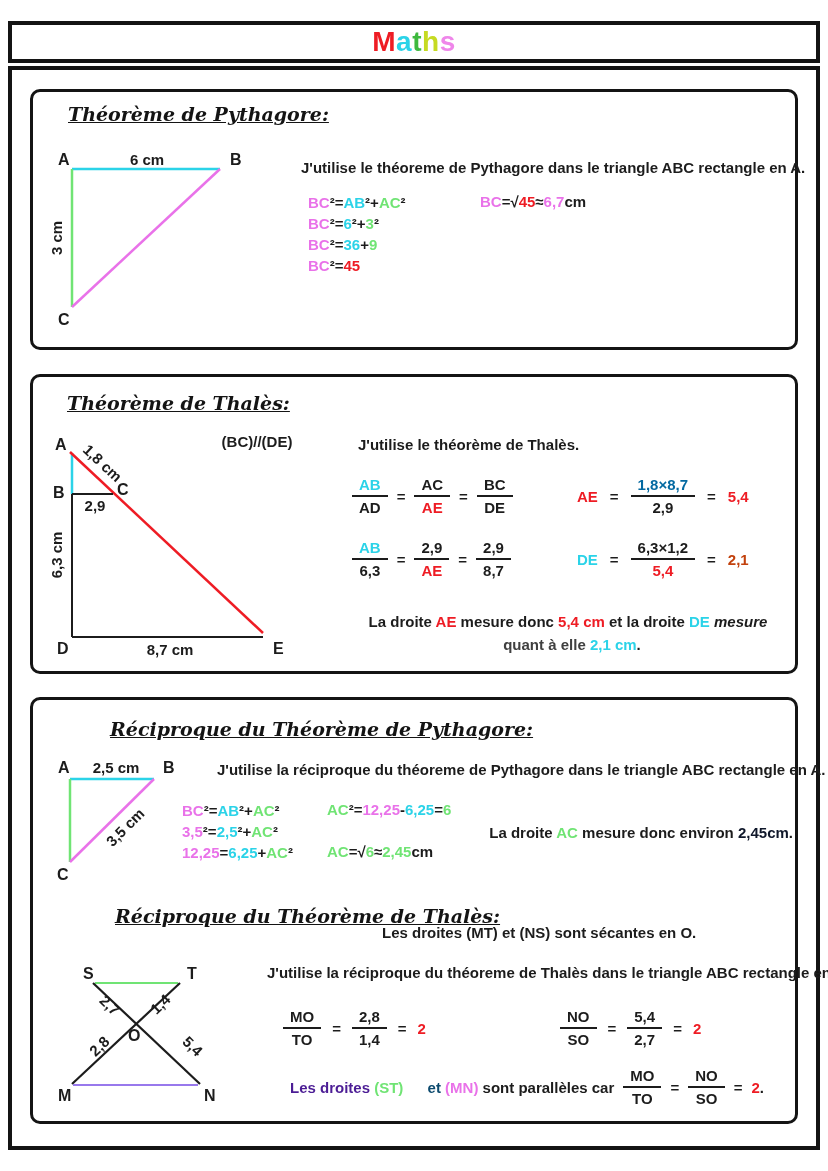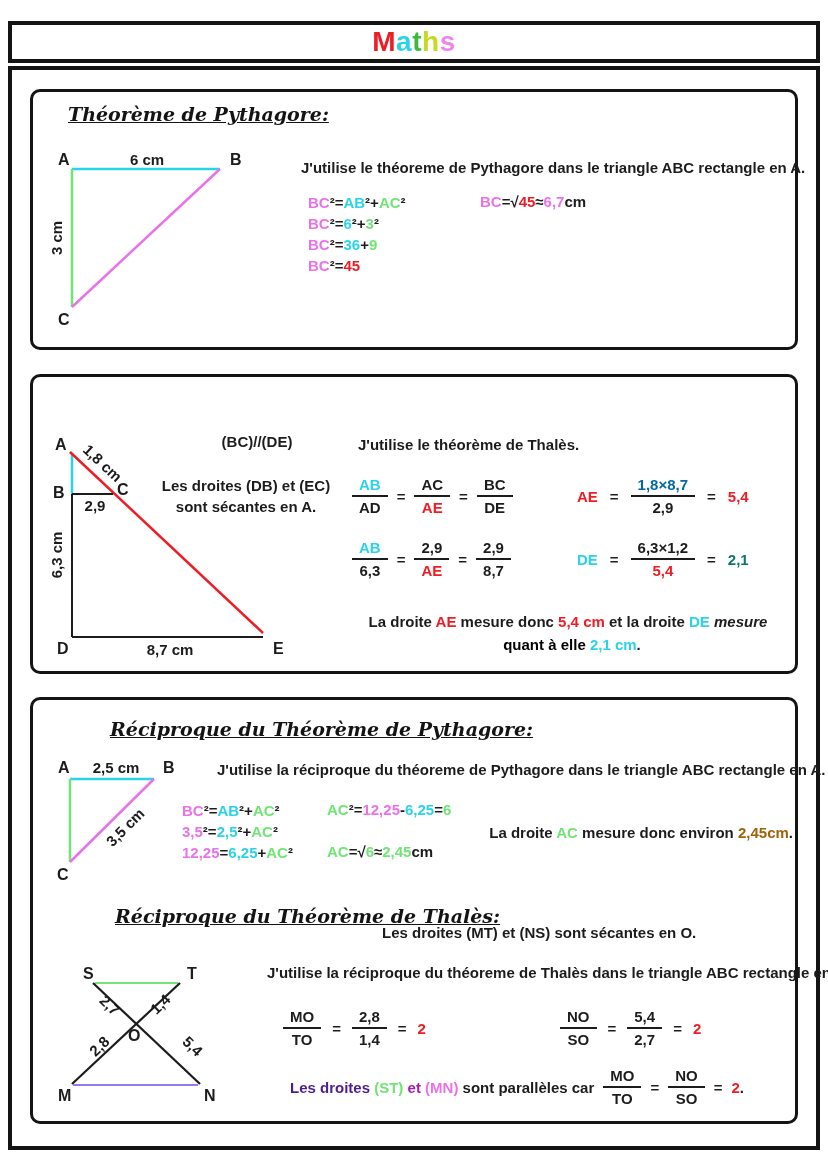--- a/index.html
+++ b/index.html
@@ -55,44 +55,41 @@
       <div class="eqline"><span style="color: rgb(233, 114, 233);">BC</span><span style="color: rgb(28, 28, 28);">²</span><span style="color: rgb(28, 28, 28);">=</span><span style="color: rgb(43, 211, 232);">6</span><span style="color: rgb(28, 28, 28);">²</span><span style="color: rgb(28, 28, 28);">+</span><span style="color: rgb(112, 228, 116);">3</span><span style="color: rgb(28, 28, 28);">²</span></div>
       <div class="eqline"><span style="color: rgb(233, 114, 233);">BC</span><span style="color: rgb(28, 28, 28);">²</span><span style="color: rgb(28, 28, 28);">=</span><span style="color: rgb(43, 211, 232);">36</span><span style="color: rgb(28, 28, 28);">+</span><span style="color: rgb(112, 228, 116);">9</span></div>
       <div class="eqline"><span style="color: rgb(233, 114, 233);">BC</span><span style="color: rgb(28, 28, 28);">²</span><span style="color: rgb(28, 28, 28);">=</span><span style="color: rgb(238, 28, 36);">45</span></div>
     </div>
 
     <div class="eqline-abs" style="left:447px;top:100px;"><span style="color: rgb(233, 114, 233);">BC</span><span style="color: rgb(28, 28, 28);">=√</span><span style="color: rgb(238, 28, 36);">45</span><span style="color: rgb(28, 28, 28);">≈</span><span style="color: rgb(233, 114, 233);">6,7</span><span style="color: rgb(28, 28, 28);">cm</span></div>
 
   </div>
 
   <div class="sec" style="left:30px;top:374px;width:762px;height:294px;">
+    <div class="script-title" style="left:34px;top:15px;">Théorème de Thalès:</div>
 
     <svg class="fig" style="left:0px;top:57px;" width="290" height="235" viewBox="0 0 290 235">
       <text x="22" y="16">A</text>
       <line x1="39" y1="19" x2="39" y2="60" stroke-width="2.5" stroke="#2bd3e8"></line>
       <line x1="37" y1="18" x2="230" y2="199" stroke-width="2.5" stroke="#ee1c24"></line>
       <text x="20" y="64">B</text>
       <line x1="39" y1="60" x2="80" y2="60" stroke-width="2" stroke="#1c1c1c"></line>
       <text x="84" y="61">C</text>
       <text class="m" x="62" y="77" text-anchor="middle">2,9</text>
       <text class="m" text-anchor="middle" transform="translate(66 33) rotate(43)">1,8 cm</text>
       <line x1="39" y1="60" x2="39" y2="203" stroke-width="2" stroke="#1c1c1c"></line>
       <text class="m" x="29" y="121" text-anchor="middle" transform="rotate(-90 29 121)">6,3 cm</text>
       <text x="24" y="220">D</text>
       <line x1="39" y1="203" x2="230" y2="203" stroke-width="2" stroke="#1c1c1c"></line>
       <text class="m" x="137" y="221" text-anchor="middle">8,7 cm</text>
       <text x="240" y="220">E</text>
     </svg>
 
     <div class="t tc" style="left:164px;top:55px;width:120px;">(BC)//(DE)</div>
 
-    <div class="t tc" style="left:93px;top:98px;width:240px;line-height:21px;white-space:normal;">
-      <div>Les droites (DB) et (EC)</div>
-      <div>sont sécantes en A.</div>
-    </div>
 
     <div class="t" style="left:325px;top:58px;">J'utilise le théorème de Thalès.</div>
 
     <div class="row" style="left:319px;top:97px;">
       <span class="frac">
           <span class="num"><span style="color: rgb(43, 211, 232);">AB</span></span>
           <span class="den"><span style="color: rgb(28, 28, 28);">AD</span></span>
         </span>
       <span>=</span>
       <span class="frac">
@@ -135,26 +132,26 @@
     </div>
 
     <div class="row" style="left:544px;top:160px;gap:12px;">
       <span><span style="color: rgb(43, 211, 232);">DE</span></span>
       <span>=</span>
       <span class="frac">
           <span class="num"><span style="color: rgb(28, 28, 28);">6,3×1,2</span></span>
           <span class="den"><span style="color: rgb(238, 28, 36);">5,4</span></span>
         </span>
       <span>=</span>
-      <span><span style="color: #0f766e;">2,1</span></span>
+      <span><span style="color: #c2410c;">2,1</span></span>
     </div>
 
     <div class="t tc" style="left:310px;top:233px;width:450px;line-height:23px;white-space:normal;">
       <div><span style="color: rgb(28, 28, 28);">La droite </span><span style="color: rgb(238, 28, 36);">AE</span><span style="color: rgb(28, 28, 28);"> mesure donc </span><span style="color: rgb(238, 28, 36);">5,4 cm</span><span style="color: rgb(28, 28, 28);"> et la droite </span><span style="color: rgb(43, 211, 232);">DE</span><span style="color: rgb(28, 28, 28); font-style: italic;"> mesure</span></div>
-      <div><span style="color: #000000; margin-left: 8px;">quant à elle </span><span style="color: rgb(43, 211, 232);">2,1 cm</span><span style="color: rgb(28, 28, 28);">.</span></div>
+      <div><span style="color: #404040; margin-left: 8px;">quant à elle </span><span style="color: rgb(43, 211, 232);">2,1 cm</span><span style="color: rgb(28, 28, 28);">.</span></div>
     </div>
   </div>
 
   <div class="sec" style="left:30px;top:697px;width:762px;height:421px;">
     <div class="script-title" style="left:77px;top:18px;">Réciproque du Théorème de Pythagore:</div>
 
     <svg class="fig" style="left:0px;top:49px;" width="200" height="140" viewBox="0 0 200 140">
       <text x="25" y="24">A</text>
       <text class="m" x="83" y="24" text-anchor="middle">2,5 cm</text>
       <text x="130" y="24">B</text>
@@ -169,21 +166,21 @@
 
     <div class="eqs" style="left:149px;top:100px;">
       <div class="eqline"><span style="color: rgb(233, 114, 233);">BC</span><span style="color: rgb(28, 28, 28);">²</span><span style="color: rgb(28, 28, 28);">=</span><span style="color: rgb(43, 211, 232);">AB</span><span style="color: rgb(28, 28, 28);">²</span><span style="color: rgb(28, 28, 28);">+</span><span style="color: rgb(112, 228, 116);">AC</span><span style="color: rgb(28, 28, 28);">²</span></div>
       <div class="eqline"><span style="color: rgb(233, 114, 233);">3,5</span><span style="color: rgb(28, 28, 28);">²</span><span style="color: rgb(28, 28, 28);">=</span><span style="color: rgb(43, 211, 232);">2,5</span><span style="color: rgb(28, 28, 28);">²</span><span style="color: rgb(28, 28, 28);">+</span><span style="color: rgb(112, 228, 116);">AC</span><span style="color: rgb(28, 28, 28);">²</span></div>
       <div class="eqline"><span style="color: rgb(233, 114, 233);">12,25</span><span style="color: rgb(28, 28, 28);">=</span><span style="color: rgb(43, 211, 232);">6,25</span><span style="color: rgb(28, 28, 28);">+</span><span style="color: rgb(112, 228, 116);">AC</span><span style="color: rgb(28, 28, 28);">²</span></div>
     </div>
 
     <div class="eqline-abs" style="left:294px;top:100px;"><span style="color: rgb(112, 228, 116);">AC</span><span style="color: rgb(28, 28, 28);">²</span><span style="color: rgb(28, 28, 28);">=</span><span style="color: rgb(233, 114, 233);">12,25</span><span style="color: rgb(28, 28, 28);">-</span><span style="color: rgb(43, 211, 232);">6,25</span><span style="color: rgb(28, 28, 28);">=</span><span style="color: rgb(112, 228, 116);">6</span></div>
     <div class="eqline-abs" style="left:294px;top:142px;"><span style="color: rgb(112, 228, 116);">AC</span><span style="color: rgb(28, 28, 28);">=√</span><span style="color: rgb(112, 228, 116);">6</span><span style="color: rgb(28, 28, 28);">≈</span><span style="color: rgb(112, 228, 116);">2,45</span><span style="color: rgb(28, 28, 28);">cm</span></div>
 
-    <div class="t" style="left:380px;top:123px;width:380px;text-align:right;"><span style="color: rgb(28, 28, 28);">La droite </span><span style="color: rgb(112, 228, 116);">AC</span><span style="color: rgb(28, 28, 28);"> mesure donc environ </span><span style="color: #a16207;">2,45cm</span><span style="color: rgb(28, 28, 28);">.</span></div>
+    <div class="t" style="left:380px;top:123px;width:380px;text-align:right;"><span style="color: rgb(28, 28, 28);">La droite </span><span style="color: rgb(112, 228, 116);">AC</span><span style="color: rgb(28, 28, 28);"> mesure donc environ </span><span style="color: #0f172a;">2,45cm</span><span style="color: rgb(28, 28, 28);">.</span></div>
 
     <div class="script-title" style="left:82px;top:205px;">Réciproque du Théorème de Thalès:</div>
 
     <div class="t" style="left:349px;top:223px;">Les droites (MT) et (NS) sont sécantes en O.</div>
     <div class="t" style="left:234px;top:263px;">J'utilise la réciproque du théoreme de Thalès dans le triangle ABC rectangle en O.</div>
 
     <svg class="fig" style="left:10px;top:264px;" width="200" height="145" viewBox="0 0 200 145">
       <text x="40" y="15">S</text>
       <text x="144" y="15">T</text>
       <line x1="52" y1="19" x2="135" y2="19" stroke-width="2" stroke="#70e474"></line>
@@ -221,21 +218,21 @@
       <span>=</span>
       <span class="frac">
           <span class="num"><span style="color: rgb(28, 28, 28);">5,4</span></span>
           <span class="den"><span style="color: rgb(28, 28, 28);">2,7</span></span>
         </span>
       <span>=</span>
       <span><span style="color: rgb(238, 28, 36);">2</span></span>
     </div>
 
     <div class="row" style="left:257px;top:365px;gap:9px;font-weight:600;">
-      <span><span style="color: #4c1d95;">Les droites </span><span style="color: rgb(112, 228, 116);">(ST)</span><span style="color: #a21caf;"> et </span><span style="color: rgb(233, 114, 233);">(MN)</span><span style="color: rgb(28, 28, 28);"> sont parallèles car</span></span>
+      <span><span style="color: #4c1d95;">Les droites </span><span style="color: rgb(112, 228, 116);">(ST)</span><span style="color: #0c4a6e; padding-left: 20px;"> et </span><span style="color: rgb(233, 114, 233);">(MN)</span><span style="color: rgb(28, 28, 28);"> sont parallèles car</span></span>
       <span class="frac" style="font-weight:700;">
           <span class="num"><span style="color: rgb(28, 28, 28);">MO</span></span>
           <span class="den"><span style="color: rgb(28, 28, 28);">TO</span></span>
         </span>
       <span style="font-weight:700;">=</span>
       <span class="frac" style="font-weight:700;">
           <span class="num"><span style="color: rgb(28, 28, 28);">NO</span></span>
           <span class="den"><span style="color: rgb(28, 28, 28);">SO</span></span>
         </span>
       <span style="font-weight:700;">=</span>

